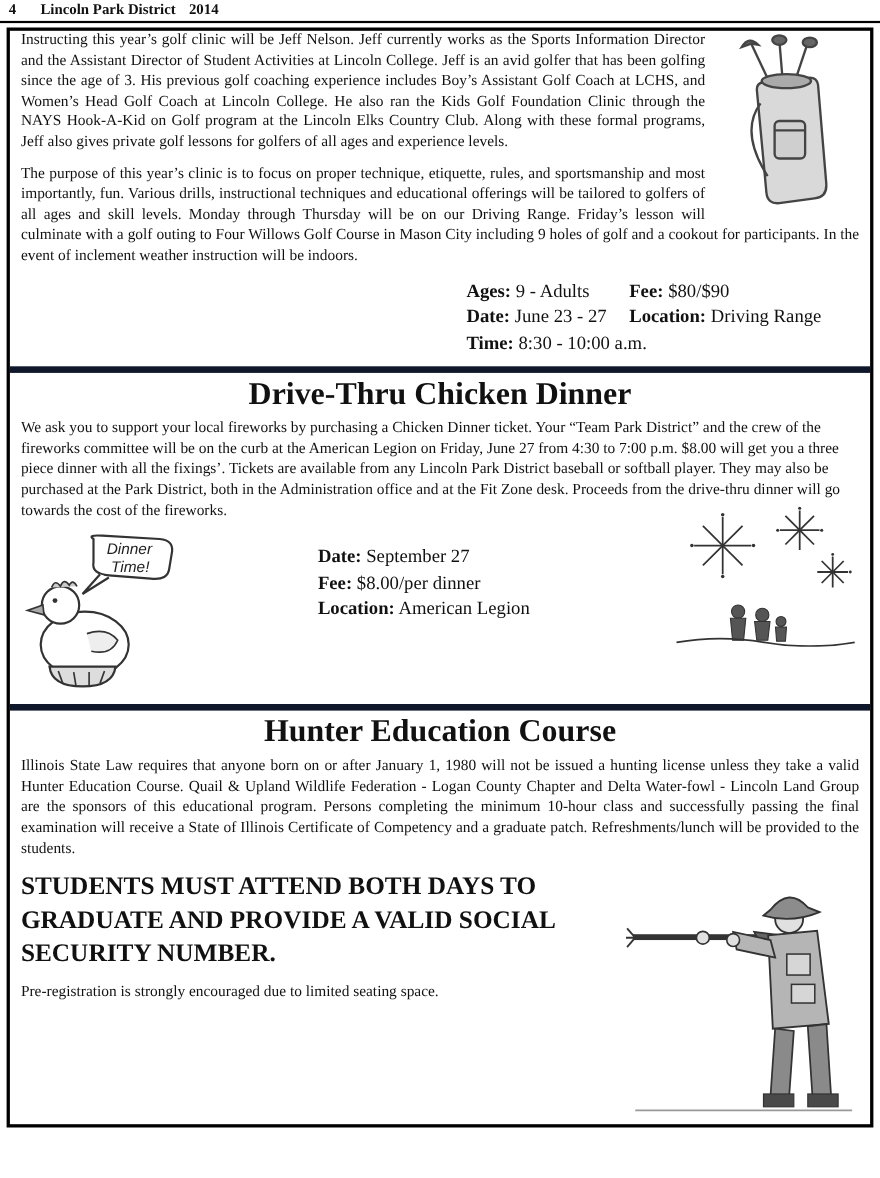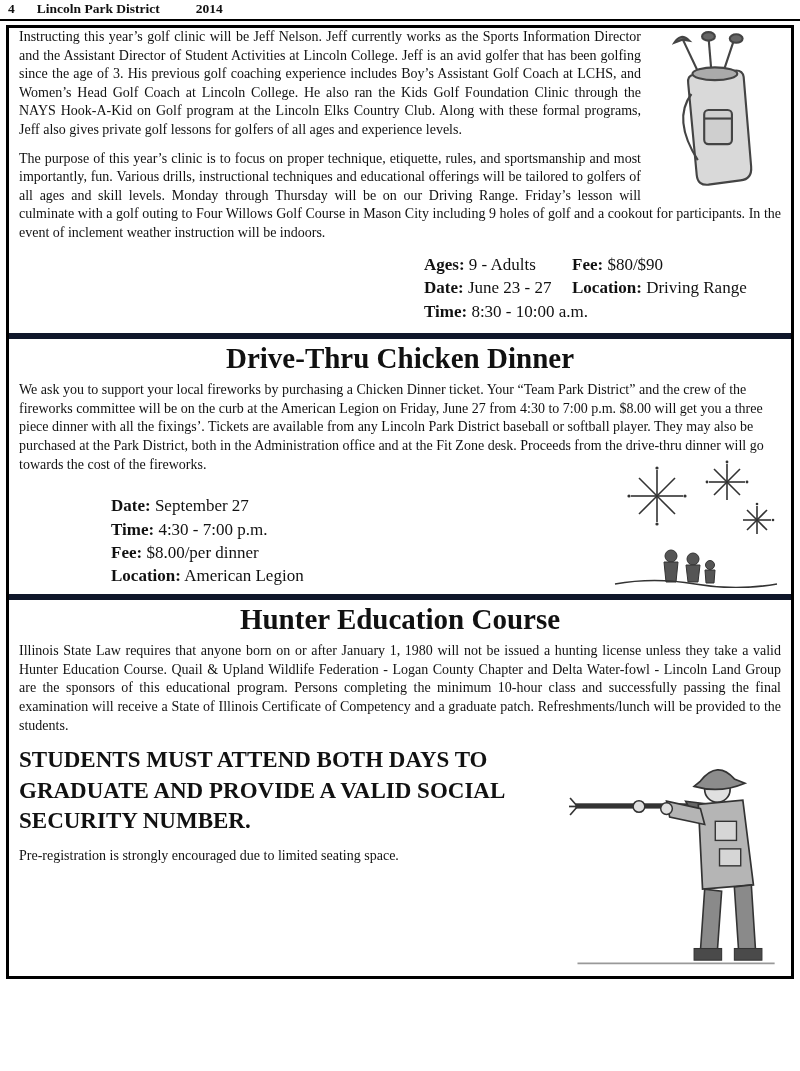--- a/index.html
+++ b/index.html
@@ -3,21 +3,21 @@
 <meta charset="utf-8">
 <style>
   * { box-sizing: border-box; }
   html,body { margin:0; padding:0; background:#fff; }
   body { font-family:"Liberation Serif", serif; color:#111; }
   .page { width:800px; height:1071px; background:#fff; overflow:hidden; }
 
   .page-header { display:flex; align-items:baseline; padding:1px 8px 2px;
                  border-bottom:2px solid #000; font-weight:bold; font-size:13.5px; }
   .page-header .pn  { margin-right:22px; }
-  .page-header .ttl { margin-right:36px; }
+  .page-header .ttl { margin-right:12px; }
 
   .content-box { margin:4px 6px 0; border:3px solid #000; }
   section { padding:0 10px 6px; }
   section + section { border-top:6px solid #0f172a; }
   section::after { content:""; display:block; clear:both; }
 
   h1 { font-size:29px; margin:3px 0 6px; text-align:center; font-weight:bold; }
   p  { font-size:14px; line-height:1.33; margin:0 0 10px; }
   .justify { text-align:justify; }
   .lbl { font-weight:bold; }
@@ -87,24 +87,45 @@
         <div class="span2"><span class="lbl">Time:</span> <span>8:30 - 10:00 a.m.</span></div>
       </div>
     </section>
 
     <section>
       <h1>Drive-Thru Chicken Dinner</h1>
       <p>We ask you to support your local fireworks by purchasing a Chicken Dinner ticket.  Your “Team Park District” and the crew of the fireworks committee will be on the curb at the American Legion on Friday, June 27 from 4:30 to 7:00 p.m.  $8.00 will get you a three piece dinner with all the fixings’.  Tickets are available from any Lincoln Park District baseball or softball player. They may also be purchased at the Park District, both in the Administration office and at the Fit Zone desk. Proceeds from the drive-thru dinner will go towards the cost of the fireworks.</p>
 
       <div class="chicken-row">
 
+        <div class="chicken-art">
+          <svg viewBox="0 0 178 150">
+
+            <path d="M66,6 Q60,2 74,3 L126,6 Q140,7 137,20 L135,32 Q134,44 118,42 L80,39 Q64,38 66,27 Z" fill="#fff" stroke="#333" stroke-width="2"></path>
+            <path d="M72,38 L56,56 L80,41" fill="#fff" stroke="#333" stroke-width="2"></path>
+            <text x="78" y="20" font-size="14" font-style="italic" fill="#222">Dinner</text>
+            <text x="82" y="36" font-size="14" font-style="italic" fill="#222">Time!</text>
+
+            <ellipse cx="58" cy="102" rx="40" ry="30" fill="#fff" stroke="#333" stroke-width="2"></ellipse>
+            <circle cx="36" cy="66" r="17" fill="#fff" stroke="#333" stroke-width="2"></circle>
+            <path d="M28,50 q3,-8 8,-1 q3,-8 8,-1 q3,-6 7,1" fill="#ccc" stroke="#333" stroke-width="1.5"></path>
+            <circle cx="31" cy="62" r="2.2" fill="#333"></circle>
+            <path d="M20,66 L6,71 L21,75 Z" fill="#aaa" stroke="#333" stroke-width="1.5"></path>
+            <path d="M60,92 q18,-6 28,6 q-6,14 -24,10" fill="#eee" stroke="#333" stroke-width="1.5"></path>
+
+            <path d="M26,122 L86,122 Q84,140 56,140 Q28,140 26,122 Z" fill="#ddd" stroke="#333" stroke-width="2"></path>
+            <line x1="34" y1="126" x2="38" y2="137" stroke="#333" stroke-width="1.5"></line>
+            <line x1="48" y1="127" x2="50" y2="139" stroke="#333" stroke-width="1.5"></line>
+            <line x1="62" y1="127" x2="62" y2="139" stroke="#333" stroke-width="1.5"></line>
+            <line x1="76" y1="126" x2="72" y2="137" stroke="#333" stroke-width="1.5"></line>
+          </svg>
+        </div>
 
         <div class="details chicken-details">
           <div><span class="lbl">Date:</span> <span>September 27</span></div>
-          <div><span class="lbl">Time:</span> <span>4:30 - 7:00 p.m.</span></div>
           <div><span class="lbl">Fee:</span> <span>$8.00/per dinner</span></div>
           <div><span class="lbl">Location:</span> <span>American Legion</span></div>
         </div>
 
         <div class="fireworks-art">
           <svg viewBox="0 0 172 132">
             <g stroke="#333" stroke-width="1.6">
 
               <line x1="48" y1="40" x2="48" y2="14"></line>
                 <line x1="48" y1="40" x2="66" y2="22"></line>

